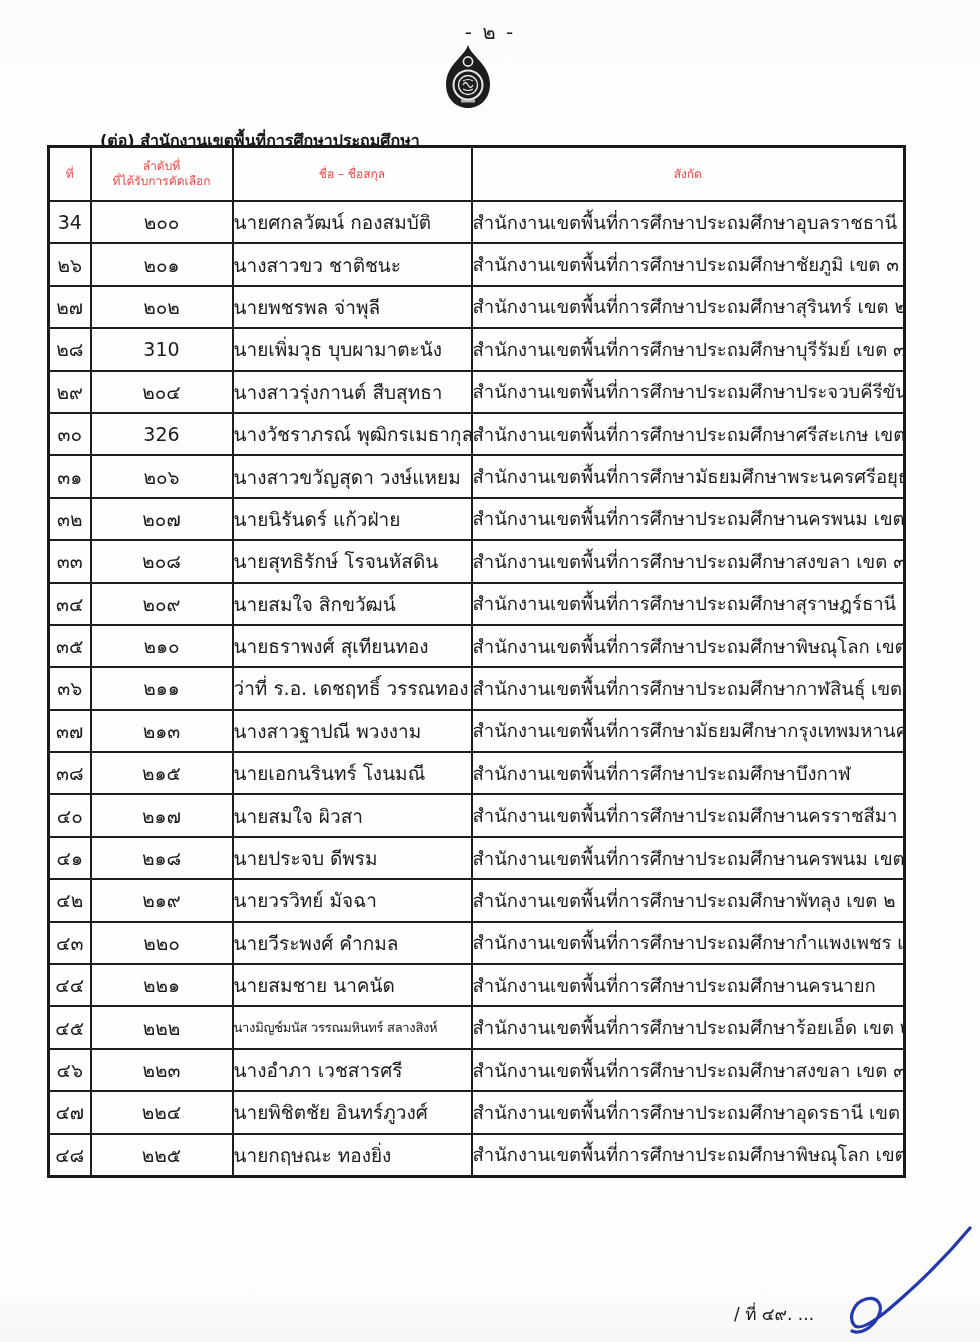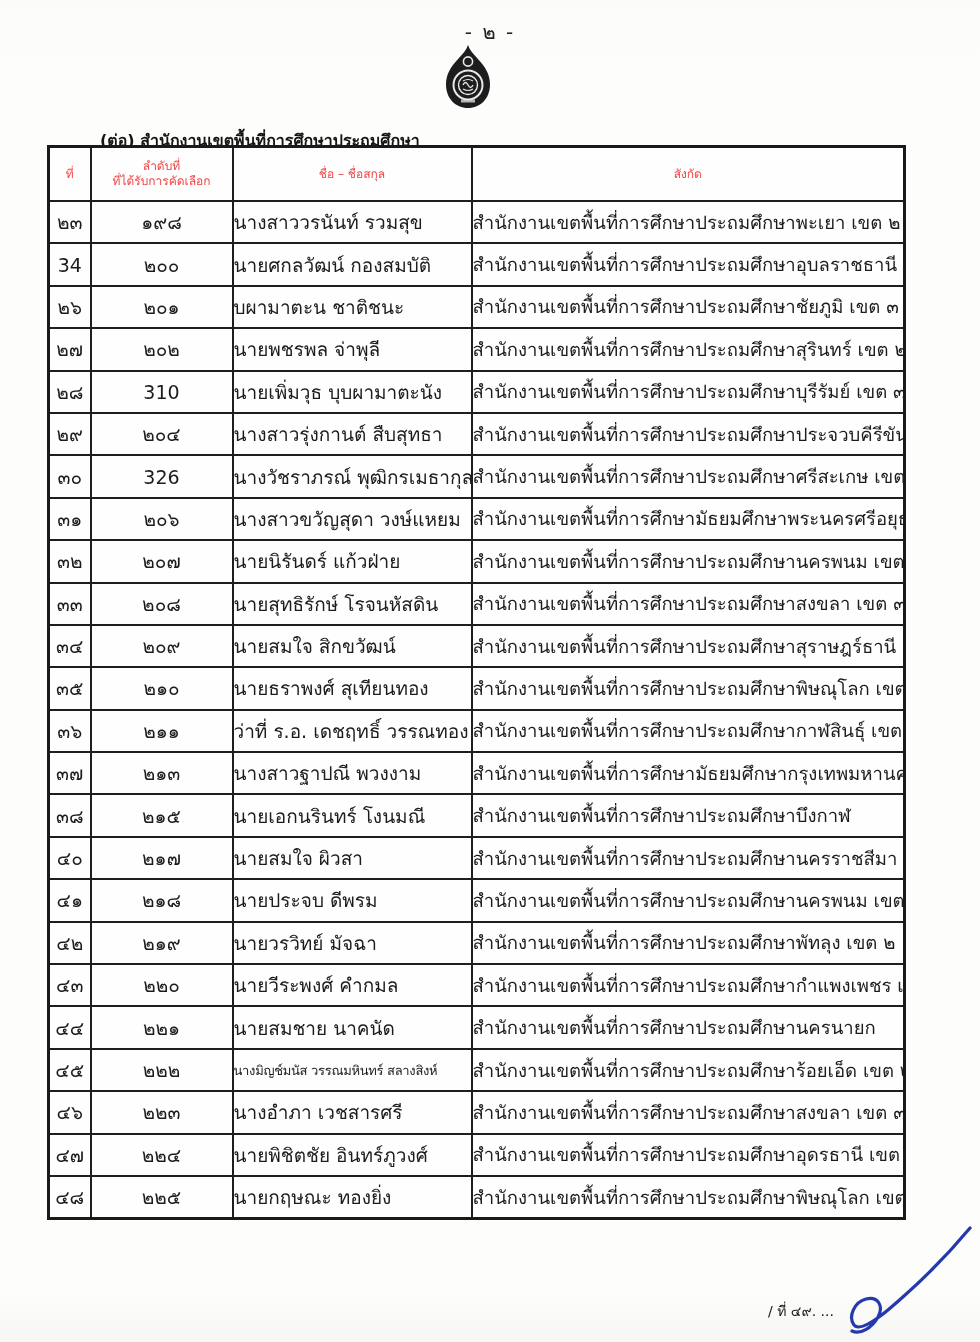--- a/index.html
+++ b/index.html
@@ -46,22 +46,22 @@
     height:52px;text-align:center;font-weight:bold;font-size:12px;color:#ef4444;
     line-height:1.25;
   }
   tbody td{height:40.4px;font-size:19px;color:#1c1c1c;}
   td.cell-no, td.cell-order{text-align:center;}
   td.cell-name{text-align:left;padding-left:10px;white-space:nowrap;overflow:hidden;}
   td.cell-name.condensed{font-size:13px;letter-spacing:-0.3px;}
   td.cell-aff{text-align:left;padding-left:9px;white-space:nowrap;overflow:hidden;font-size:18.5px;}
   .hdr-two-line div{display:block;}
   .footer-note{
-    position:absolute;top:1300px;left:768px;
-    font-size:14px;color:#181818;white-space:nowrap;
+    position:absolute;top:1300px;left:734px;
+    font-size:17px;color:#181818;white-space:nowrap;
   }
   .signature{
     position:absolute;top:1222px;left:838px;width:140px;height:118px;
     pointer-events:none;
   }
 </style>
 </head>
 <body>
 
 <div class="page">
@@ -93,35 +93,29 @@
         <th class="hdr-two-line">
           <div>ลำดับที่</div>
           <div>ที่ได้รับการคัดเลือก</div>
         </th>
         <th>ชื่อ – ชื่อสกุล</th>
         <th>สังกัด</th>
       </tr>
     </thead>
     <tbody id="roster-body">
         <tr>
-          <td class="cell-no">๒๓</td>
-          <td class="cell-order">๑๙๘</td>
-          <td class="cell-name">นางสาววรนันท์ รวมสุข</td>
-          <td class="cell-aff">สำนักงานเขตพื้นที่การศึกษาประถมศึกษาพะเยา เขต ๒</td>
-        </tr>
-        <tr>
           <td class="cell-no">34</td>
           <td class="cell-order">๒๐๐</td>
           <td class="cell-name">นายศกลวัฒน์ กองสมบัติ</td>
           <td class="cell-aff">สำนักงานเขตพื้นที่การศึกษาประถมศึกษาอุบลราชธานี เขต ๑</td>
         </tr>
         <tr>
           <td class="cell-no">๒๖</td>
           <td class="cell-order">๒๐๑</td>
-          <td class="cell-name">บผามาตะน ชาติชนะ</td>
+          <td class="cell-name">นางสาวขว ชาติชนะ</td>
           <td class="cell-aff">สำนักงานเขตพื้นที่การศึกษาประถมศึกษาชัยภูมิ เขต ๓</td>
         </tr>
         <tr>
           <td class="cell-no">๒๗</td>
           <td class="cell-order">๒๐๒</td>
           <td class="cell-name">นายพชรพล จ่าพุลี</td>
           <td class="cell-aff">สำนักงานเขตพื้นที่การศึกษาประถมศึกษาสุรินทร์ เขต ๒</td>
         </tr>
         <tr>
           <td class="cell-no">๒๘</td>

